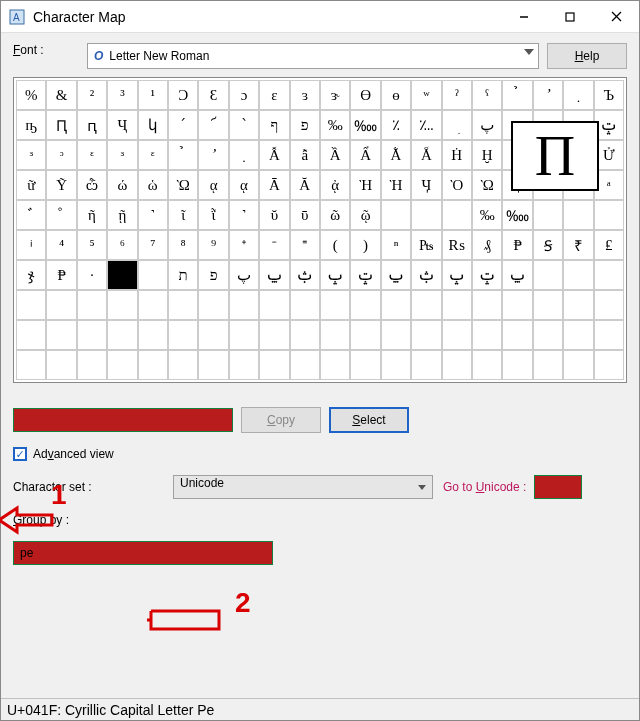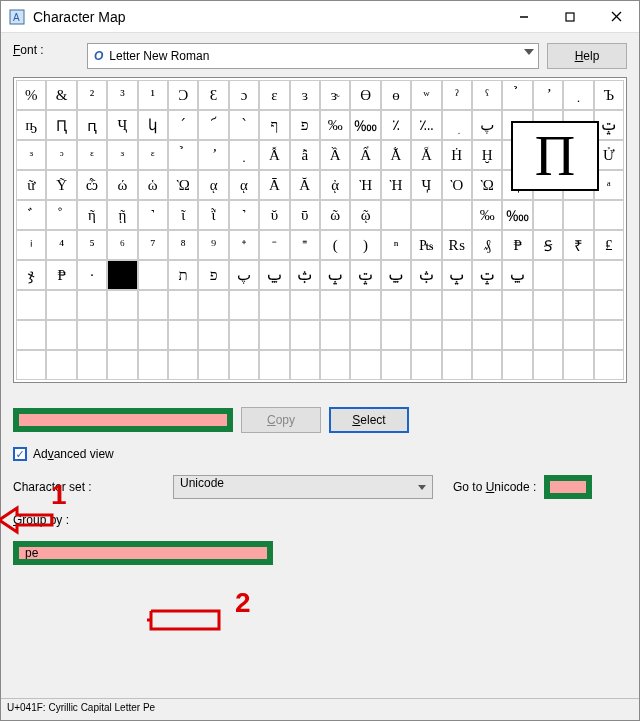--- a/index.html
+++ b/index.html
@@ -116,22 +116,22 @@
     border: 2px solid #000;
     display: flex; align-items: center; justify-content: center;
     font-family: "Times New Roman", serif;
     font-size: 56px;
     z-index: 5;
   }
   .ctc-row { display: flex; align-items: center; margin-top: 24px; }
   .ctc-label { width: 160px; }
   .input {
     height: 24px;
-    background: #fca5a5;
-    border: 6px solid #15803d;
+    background: #b91c1c;
+    border: 1px solid #15803d;
     flex: 1;
     padding: 0 6px;
     font-size: 12px;
   }
   .input.short { flex: none; width: 48px; }
   .chk-row { display: flex; align-items: center; margin-top: 14px; }
   .chk {
     width: 14px; height: 14px;
     border: 2px solid #1e63c8;
     background: #fff;
@@ -155,24 +155,24 @@
     border-left: 4px solid transparent;
     border-right: 4px solid transparent;
     border-top: 5px solid #555;
   }
   .field-row { display: flex; align-items: center; margin-top: 14px; }
   .field-lbl { width: 160px; }
   .status {
     height: 22px;
     border-top: 1px solid #c0c0c0;
     padding: 3px 6px;
-    font-size: 10px;
+    font-size: 14px;
     background: #f0f0f0;
   }
-  .go-unicode { color: #000000; margin-left: 20px; font-size: 12px; white-space: nowrap; }
+  .go-unicode { color: #be185d; margin-left: 10px; font-size: 12px; white-space: nowrap; }
   
   .anno { position: absolute; color: #d80000; font-weight: bold; z-index: 10; pointer-events: none; }
   .anno-num { font-size: 28px; font-family: Arial, sans-serif; }
   svg.scribble { position:absolute; z-index:9; pointer-events:none; }
 </style>
 </head>
 <body>
 
 <div class="window">
 

